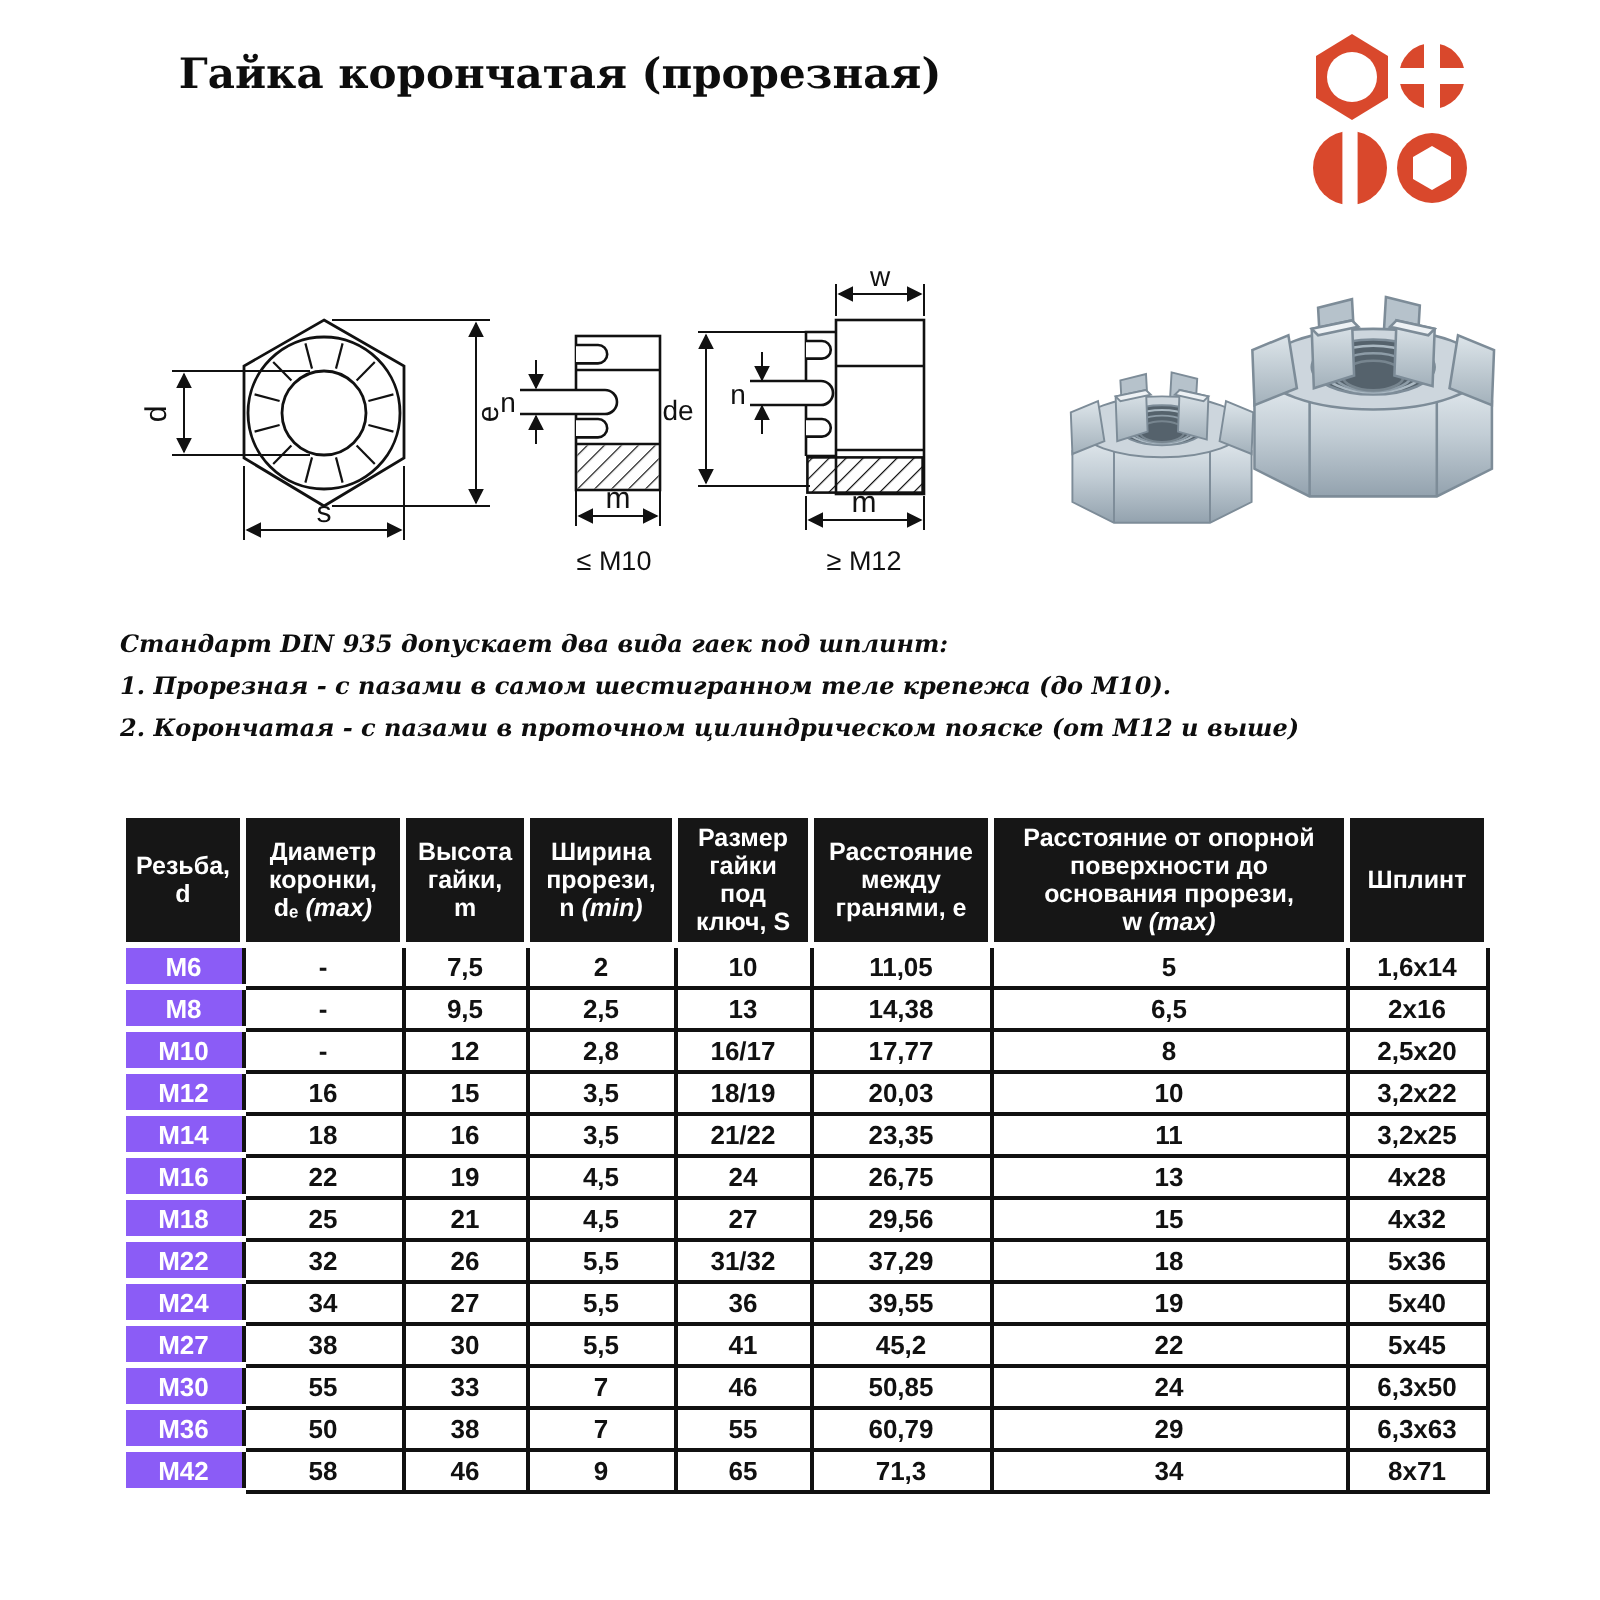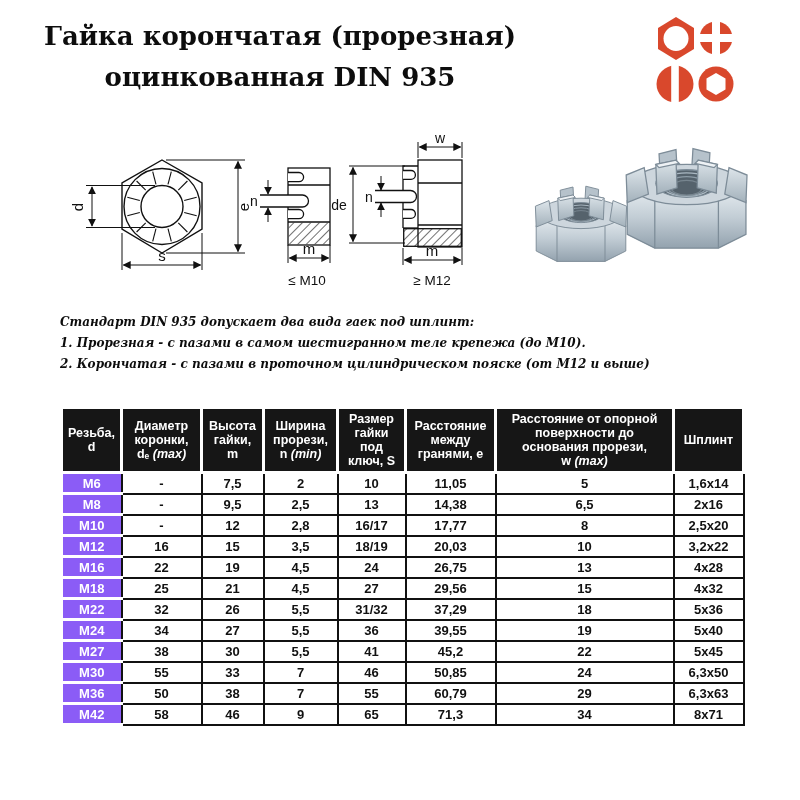--- a/index.html
+++ b/index.html
@@ -1,21 +1,21 @@
 <!DOCTYPE html>
 <html><head>
 <meta charset="utf-8">
 <style>
   html,body{margin:0;padding:0;background:#fff;}
   #page{position:relative;width:800px;height:800px;background:#fff;overflow:hidden;
         font-family:"Liberation Sans",sans-serif;}
   
   .title{position:absolute;left:20px;top:16px;width:520px;text-align:center;
          font-family:"DejaVu Serif",serif;font-weight:bold;color:#0d0d0d;
-         font-size:26px;line-height:41px;}
+         font-size:21px;line-height:41px;}
   
   .logo{position:absolute;left:646px;top:12px;width:104px;height:100px;}
   
   .draw{position:absolute;left:55px;top:130px;width:430px;height:178px;}
   .photo{position:absolute;left:497px;top:133px;width:298px;height:150px;}
   
   .desc{position:absolute;left:60px;top:312px;width:640px;
         font-family:"DejaVu Serif",serif;font-weight:bold;font-style:italic;
         font-size:12px;line-height:21px;color:#0d0d0d;}
   
@@ -33,21 +33,20 @@
                 border:3px solid #fff;border-right:2px solid #111;}
   svg text{font-family:"Liberation Sans",sans-serif;}
 </style>
 </head>
 <body>
 
 <div id="page">
 
   <div class="title">
     <div>Гайка корончатая (прорезная)</div>
-    <div>оцинкованная DIN 935</div>
   </div>
 
   <svg class="logo" viewBox="0 0 104 100">
     <g fill="#d9482c">
       <g>
         <polygon points="30,5 48,16 48,37 30,48 12,37 12,16"></polygon>
         <circle cx="30" cy="26.5" r="12.5" fill="#fff"></circle>
       </g>
       <g>
         <circle cx="70" cy="26" r="16.5"></circle>
@@ -297,20 +296,30 @@
             <td class="rowhead">M12</td>
             <td>16</td>
             <td>15</td>
             <td>3,5</td>
             <td>18/19</td>
             <td>20,03</td>
             <td>10</td>
             <td>3,2x22</td>
           </tr>
           <tr>
+            <td class="rowhead">M14</td>
+            <td>18</td>
+            <td>16</td>
+            <td>3,5</td>
+            <td>21/22</td>
+            <td>23,35</td>
+            <td>11</td>
+            <td>3,2x25</td>
+          </tr>
+          <tr>
             <td class="rowhead">M16</td>
             <td>22</td>
             <td>19</td>
             <td>4,5</td>
             <td>24</td>
             <td>26,75</td>
             <td>13</td>
             <td>4x28</td>
           </tr>
           <tr>

